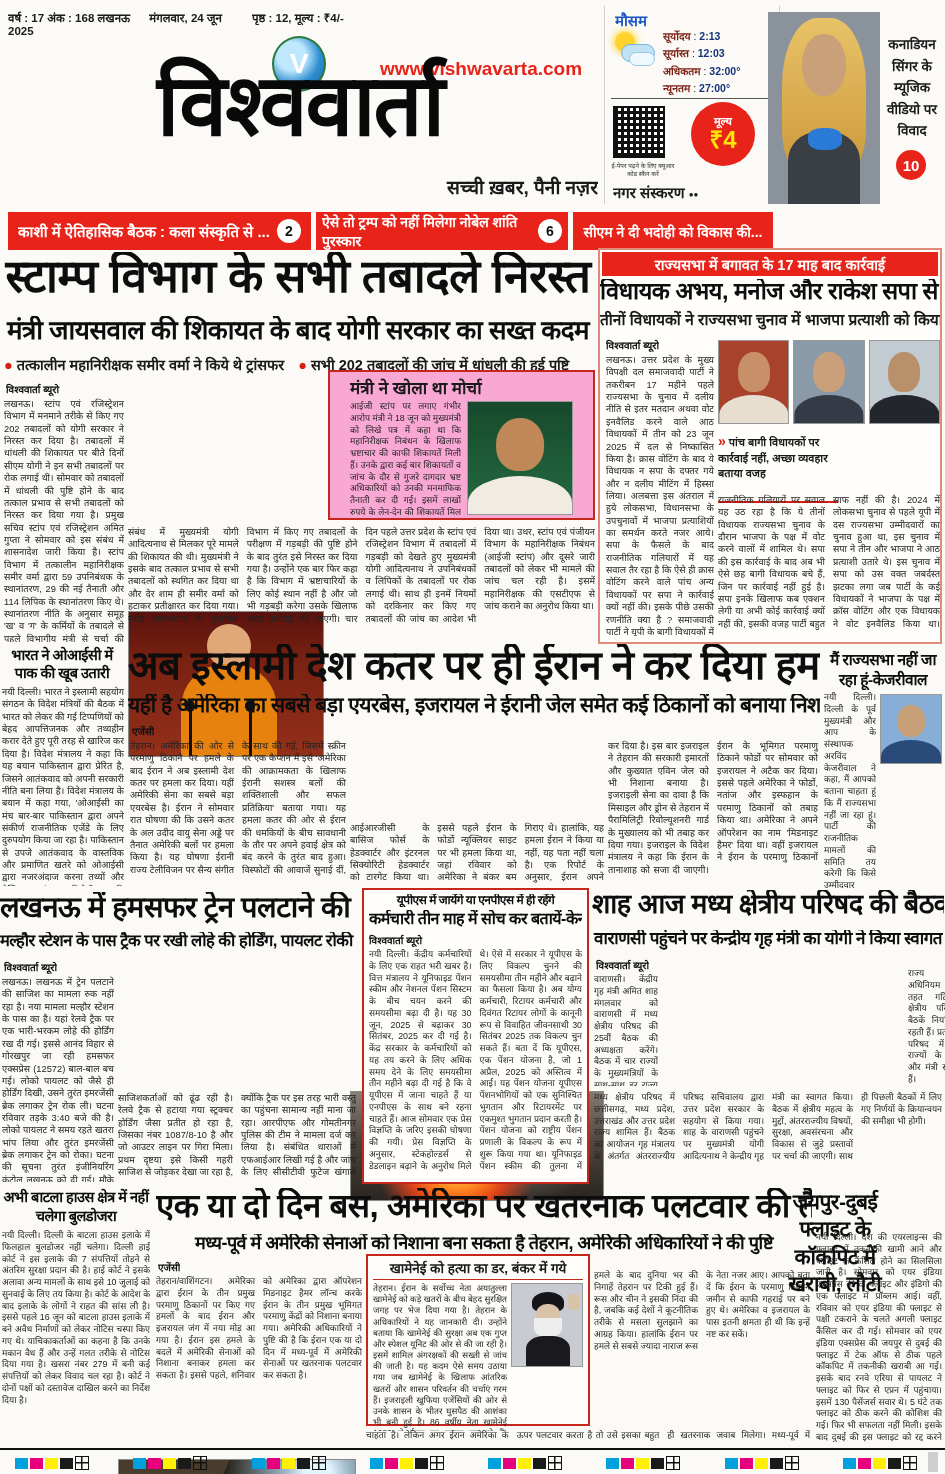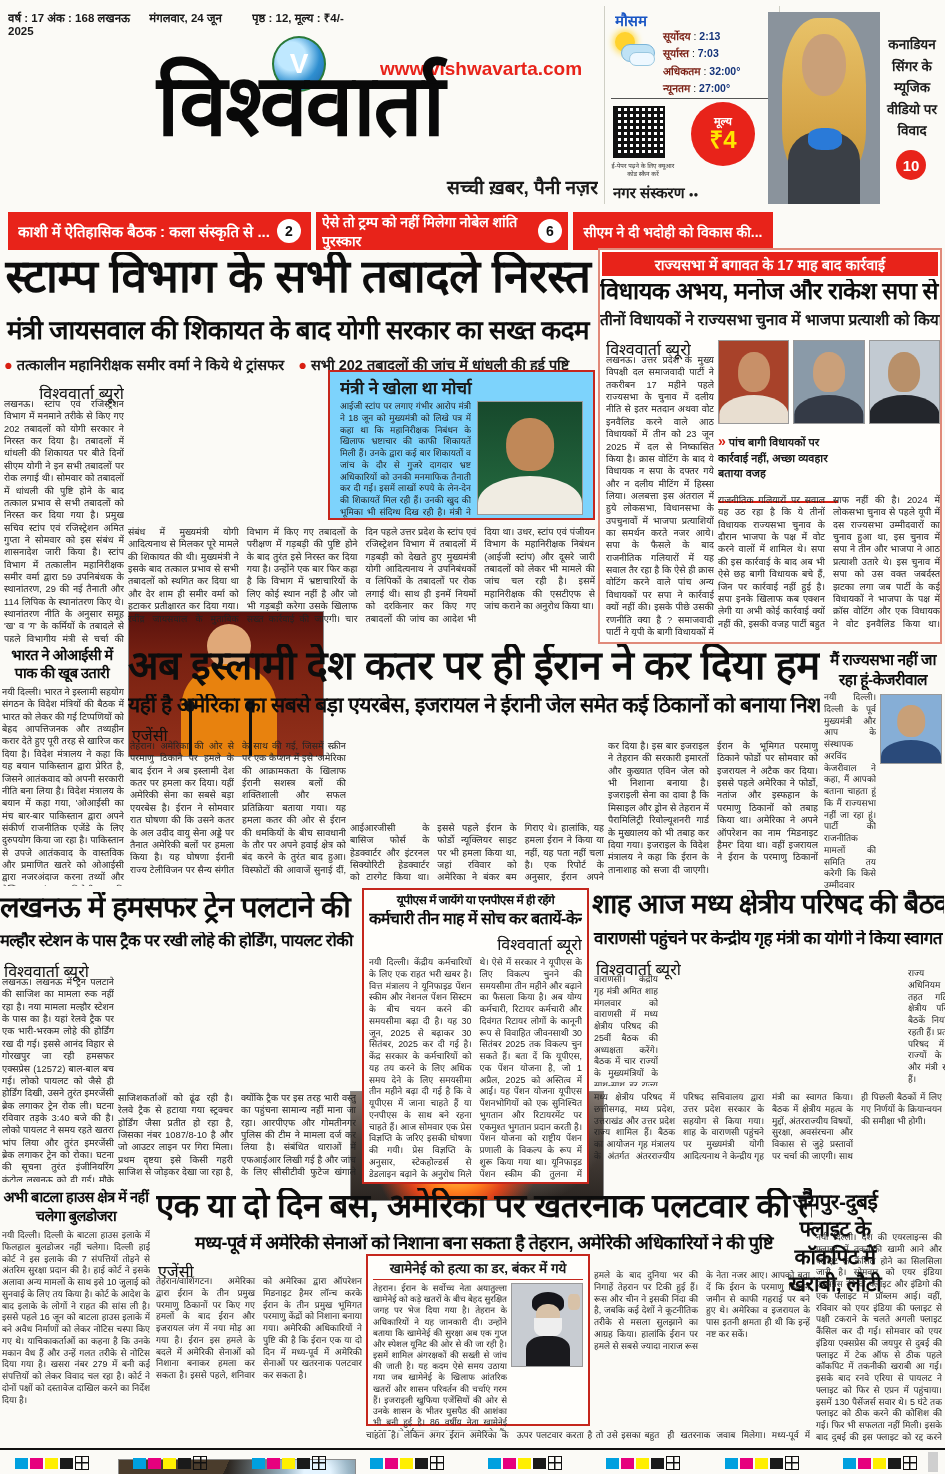--- a/index.html
+++ b/index.html
@@ -8,21 +8,21 @@
   .abs{position:absolute;box-sizing:border-box;}
   .txt{overflow:hidden;}
   .just{text-align:justify;}
   .ctr{text-align:center;}
   .b{font-weight:bold;}
   .nowrap{white-space:nowrap;}
   .red{color:#d81f12;}
   .hlead{font-weight:800;color:#0d0d0d;line-height:1.08;letter-spacing:-.5px;}
   .body-sm{font-size:9.3px;line-height:1.33;color:#232323;}
   .body-xs{font-size:8.9px;line-height:1.32;color:#232323;}
-  .byline{font-weight:normal;font-size:16px;color:#111;text-align:right;}
+  .byline{font-weight:bold;font-size:10px;color:#111;}
   .cols2{column-count:2;column-gap:8px;}
   .cols3{column-count:3;column-gap:8px;}
   .cols4{column-count:4;column-gap:8px;}
   .photo{border:1px solid #8a8a8a;position:relative;overflow:hidden;}
   .redbox{background:#e8231a;color:#fff;display:flex;align-items:center;justify-content:center;}
   .circle-num{display:inline-flex;align-items:center;justify-content:center;background:#fff;color:#111;
               border-radius:50%;width:24px;height:24px;font-weight:bold;font-size:14px;flex:0 0 auto;margin-left:7px;}
   .portrait{position:relative;overflow:hidden;}
   .portrait::before{content:"";position:absolute;left:50%;top:14%;width:46%;height:48%;
       transform:translateX(-50%);background:var(--skin,#c9a078);border-radius:48% 48% 44% 44%;}
@@ -61,21 +61,21 @@
 
   <div class="abs" style="left:604px;top:6px;width:176px;height:198px;border-left:1px solid #cfcfc5;border-right:1px solid #cfcfc5;">
     <div class="abs txt b" style="left:10px;top:4px;width:70px;font-size:15px;color:#1a56c4;">मौसम</div>
     <div class="abs" style="left:8px;top:24px;width:46px;height:42px;">
       <div class="abs" style="left:2px;top:2px;width:20px;height:20px;border-radius:50%;background:#ffd22e;box-shadow:0 0 6px 2px #ffdd55;"></div>
       <div class="abs" style="left:8px;top:14px;width:34px;height:18px;border-radius:12px;background:#bfe2f5;border:1px solid #7ab4d8;"></div>
       <div class="abs" style="left:16px;top:22px;width:26px;height:14px;border-radius:10px;background:#eef8ff;border:1px solid #9ac8e0;"></div>
     </div>
     <div class="abs" style="left:58px;top:22px;width:116px;font-size:10.5px;line-height:1.65;">
       <div><span class="b" style="color:#7a1f14;">सूर्योदय</span> : <span class="b" style="color:#14337a;">2:13</span></div>
-      <div><span class="b" style="color:#7a1f14;">सूर्यास्त</span> : <span class="b" style="color:#14337a;">7:03</span></div>
+      <div><span class="b" style="color:#7a1f14;">सूर्यास्त</span> : <span class="b" style="color:#14337a;">12:03</span></div>
       <div><span class="b" style="color:#7a1f14;text-align:right;">अधिकतम</span> : <span class="b" style="color:#14337a;">32:00°</span></div>
       <div><span class="b" style="color:#7a1f14;font-family:Liberation Mono, monospace;">न्यूनतम</span> : <span class="b" style="color:#14337a;">27:00°</span></div>
     </div>
     <div class="abs" style="left:6px;top:92px;width:164px;height:1px;background:#555;"></div>
     <div class="abs qr" style="left:8px;top:100px;width:52px;height:52px;"></div>
     <div class="abs txt ctr" style="left:2px;top:156px;width:72px;font-size:6.3px;color:#333;line-height:1.25;">ई-पेपर पढ़ने के लिए क्यूआर कोड स्कैन करें</div>
     <div class="abs" style="left:86px;top:96px;width:64px;height:64px;border-radius:50%;background:#e8231a;display:flex;flex-direction:column;align-items:center;justify-content:center;">
       <span style="color:#fff;font-size:11px;font-weight:bold;line-height:1;">मूल्य</span>
       <span style="color:#ffe600;font-size:24px;font-weight:900;line-height:1.05;">₹4</span>
     </div>
@@ -113,21 +113,21 @@
   <div class="abs txt byline" style="left:6px;top:382px;width:118px;">विश्ववार्ता ब्यूरो</div>
   <div class="abs txt just body-sm" style="left:4px;top:398px;width:120px;height:244px;">लखनऊ। स्टांप एवं रजिस्ट्रेशन विभाग में मनमाने तरीके से किए गए 202 तबादलों को योगी सरकार ने निरस्त कर दिया है। तबादलों में धांधली की शिकायत पर बीते दिनों सीएम योगी ने इन सभी तबादलों पर रोक लगाई थी। सोमवार को तबादलों में धांधली की पुष्टि होने के बाद तत्काल प्रभाव से सभी तबादलों को निरस्त कर दिया गया है। प्रमुख सचिव स्टांप एवं रजिस्ट्रेशन अमित गुप्ता ने सोमवार को इस संबंध में शासनादेश जारी किया है। स्टांप विभाग में तत्कालीन महानिरीक्षक समीर वर्मा द्वारा 59 उपनिबंधक के स्थानांतरण, 29 की नई तैनाती और 114 लिपिक के स्थानांतरण किए थे। स्थानांतरण नीति के अनुसार समूह 'ख' व 'ग' के कर्मियों के तबादले से पहले विभागीय मंत्री से चर्चा की जानी जरूरी है। आरोप है कि तत्कालीन महानिरीक्षक ने मंत्री से चर्चा किए बिना ही मनमाने तरीकों से तबादले कर दिए। स्टांप तथा न्यायालय शुल्क एवं पंजीयन मंत्री रवींद्र जायसवाल ने इस</div>
   <div class="abs photo" style="left:128px;top:374px;width:196px;height:146px;background:linear-gradient(180deg,#5a120d 0%,#7a2212 35%,#93301a 100%);">
     <div class="abs" style="left:78px;top:12px;width:44px;height:44px;border-radius:50%;background:#e0a878;"></div>
     <div class="abs" style="left:52px;top:52px;width:96px;height:96px;border-radius:46% 46% 0 0;background:#e8820e;"></div>
     <div class="abs" style="left:60px;top:96px;width:3px;height:50px;background:#111;"></div>
     <div class="abs" style="left:120px;top:96px;width:3px;height:50px;background:#111;"></div>
     <div class="abs" style="left:56px;top:88px;width:10px;height:12px;border-radius:50%;background:#151515;"></div>
     <div class="abs" style="left:116px;top:88px;width:10px;height:12px;border-radius:50%;background:#151515;"></div>
   </div>
-  <div class="abs" style="left:328px;top:370px;width:267px;height:150px;border:2px solid #c5271d;background:#7dd3fc;padding:4px 10px;">
+  <div class="abs" style="left:328px;top:370px;width:267px;height:150px;border:2px solid #c5271d;background:#f9a8d4;padding:4px 20px;">
     <div class="txt b" style="font-size:17px;margin-bottom:2px;">मंत्री ने खोला था मोर्चा</div>
     <div class="portrait" style="float:right;width:104px;height:112px;margin:0 0 2px 6px;border:1px solid #999;background:linear-gradient(180deg,#17492c 0%,#246b40 100%);--skin:#c08858;--cloth:#f0ece2;"></div>
     <div class="txt just body-xs" style="height:118px;">आईजी स्टांप पर लगाए गंभीर आरोप मंत्री ने 18 जून को मुख्यमंत्री को लिखे पत्र में कहा था कि महानिरीक्षक निबंधन के खिलाफ भ्रष्टाचार की काफी शिकायतें मिली हैं। उनके द्वारा कई बार शिकायतों व जांच के दौर से गुजरे दागदार भ्रष्ट अधिकारियों को उनकी मनमाफिक तैनाती कर दी गई। इसमें लाखों रुपये के लेन-देन की शिकायतें मिल रही हैं। उनकी खुद की भूमिका भी संदिग्ध दिख रही है। मंत्री ने कहा कि तबादलों को लेकर महानिरीक्षक निबंधन ने मुझसे कभी चर्चा नहीं की और भ्रष्टाचार के खिलाफ मोर्चा खोलते हुए मुख्यमंत्री को पत्र लिखा था।</div>
   </div>
   <div class="abs txt just body-sm cols4" style="left:128px;top:526px;width:467px;height:116px;">संबंध में मुख्यमंत्री योगी आदित्यनाथ से मिलकर पूरे मामले की शिकायत की थी। मुख्यमंत्री ने इसके बाद तत्काल प्रभाव से सभी तबादलों को स्थगित कर दिया था और देर शाम ही समीर वर्मा को हटाकर प्रतीक्षारत कर दिया गया। रवींद्र जायसवाल के मुताबिक विभाग में किए गए तबादलों के परीक्षण में गड़बड़ी की पुष्टि होने के बाद तुरंत इसे निरस्त कर दिया गया है। उन्होंने एक बार फिर कहा है कि विभाग में भ्रष्टाचारियों के लिए कोई स्थान नहीं है और जो भी गड़बड़ी करेगा उसके खिलाफ सख्त कार्रवाई की जाएगी। चार दिन पहले उत्तर प्रदेश के स्टांप एवं रजिस्ट्रेशन विभाग में तबादलों में गड़बड़ी को देखते हुए मुख्यमंत्री योगी आदित्यनाथ ने उपनिबंधकों व लिपिकों के तबादलों पर रोक लगाई थी। साथ ही इनमें नियमों को दरकिनार कर किए गए तबादलों की जांच का आदेश भी दिया था। उधर, स्टांप एवं पंजीयन विभाग के महानिरीक्षक निबंधन (आईजी स्टांप) और दूसरे जारी तबादलों को लेकर भी मामले की जांच चल रही है। इसमें महानिरीक्षक की एसटीएफ से जांच कराने का अनुरोध किया था।</div>
 
   <div class="abs" style="left:598px;top:248px;width:344px;height:396px;border:2px solid #e08a7a;background:#fffefb;">
     <div class="redbox txt b" style="margin:2px;height:24px;font-size:14.5px;">राज्यसभा में बगावत के 17 माह बाद कार्रवाई</div>
     <div class="txt ctr hlead nowrap" style="font-size:23.5px;margin-top:3px;">विधायक अभय, मनोज और राकेश सपा से विदा</div>
     <div class="txt ctr b nowrap" style="font-size:15.5px;margin-top:4px;">तीनों विधायकों ने राज्यसभा चुनाव में भाजपा प्रत्याशी को किया था वोट</div>

